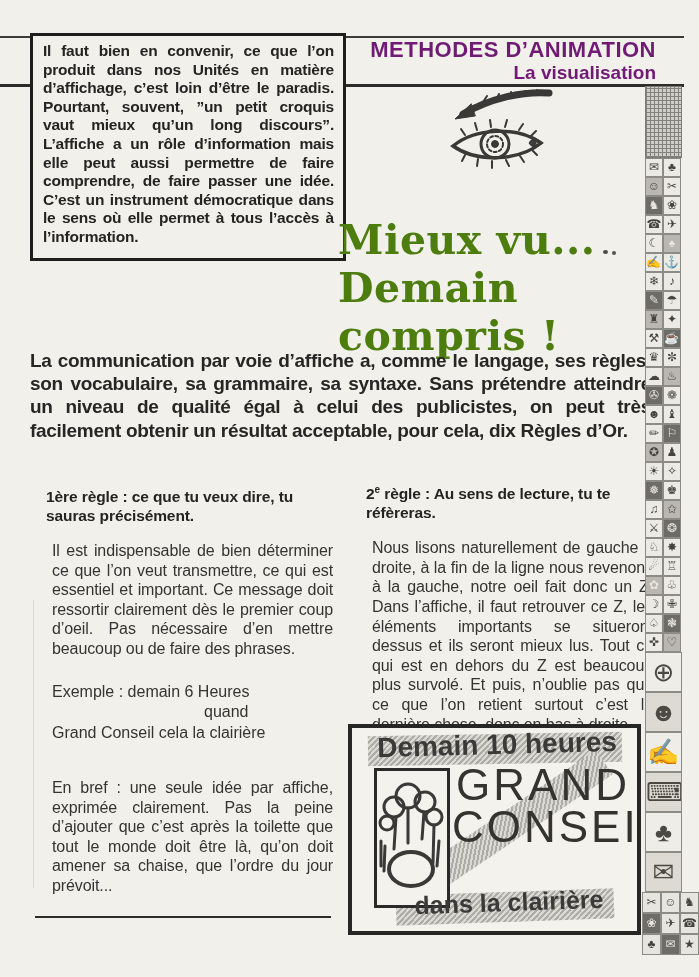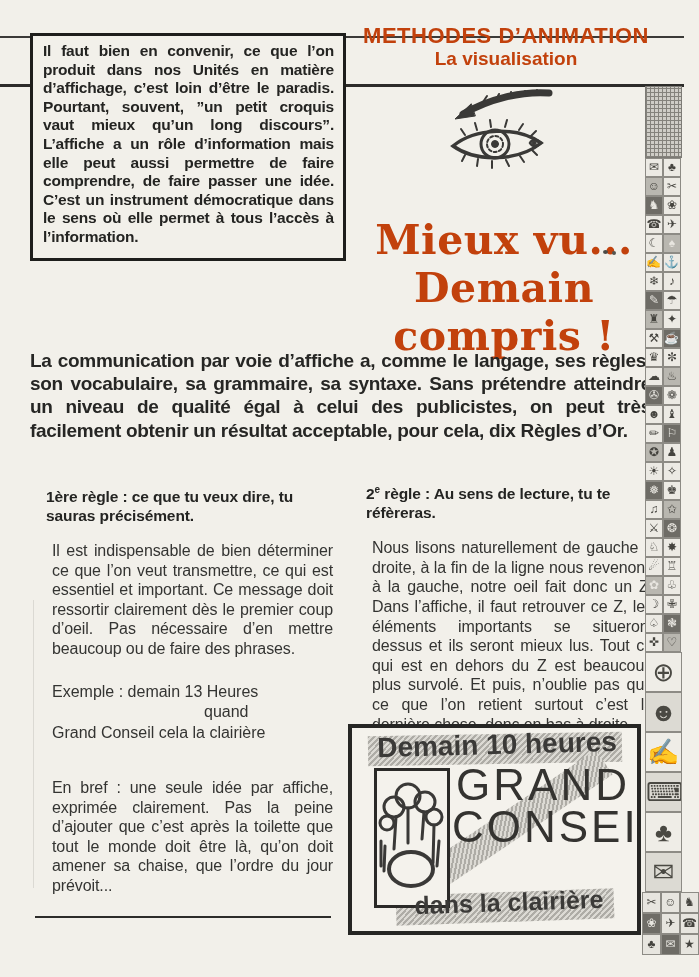--- a/index.html
+++ b/index.html
@@ -6,33 +6,33 @@
   body{background:#d8d6d0;font-family:"Liberation Sans", sans-serif;}
   .page{position:relative;width:699px;height:977px;background:#f2f0ea;overflow:hidden;
         color:#2e2e2e;}
   .abs{position:absolute;}
 
   
   .rule-top{left:0;top:36px;width:684px;height:2px;background:#3b3a38;}
   .rule-bottom{left:0;top:84px;width:684px;height:3px;background:#2d2c2a;}
 
   
-  .header{left:356px;top:24px;width:300px;text-align:center;color:#c2410c;}
+  .header{left:356px;top:38px;width:300px;text-align:right;color:#701a75;}
   .header .t1{font-size:22px;font-weight:bold;letter-spacing:.5px;line-height:24px;}
   .header .t2{font-size:19px;font-weight:bold;line-height:22px;}
 
   
   .intro-box{left:30px;top:33px;width:316px;height:228px;border:3px solid #1e1e1c;
              background:#f2f0ea;box-sizing:border-box;padding:6px 9px 4px 10px;}
   .intro-box p{margin:0;font-size:15.5px;font-weight:bold;line-height:18.6px;
                text-align:justify;letter-spacing:-0.2px;color:#242422;}
 
   
-  .main-title{left:338px;top:216px;width:332px;text-align:center;
-              font-family:"DejaVu Serif", serif;font-weight:bold;color:#c2410c;
+  .main-title{left:338px;top:216px;width:332px;
+              font-family:"DejaVu Serif", serif;font-weight:bold;color:#4d7c0f;
               font-size:41px;line-height:48px;letter-spacing:0.5px;}
 
   
   .lead{left:30px;top:349px;width:621px;}
   .lead p{margin:0;font-size:19px;font-weight:bold;line-height:23.2px;
           text-align:justify;letter-spacing:-0.3px;color:#262624;}
 
   
   .col{box-sizing:border-box;font-size:16px;}
   .col-left{left:30px;top:471px;width:303px;}
@@ -150,21 +150,21 @@
   </div>
 
   <div class="abs lead">
     <p>La communication par voie d’affiche a, comme le langage, ses règles, son vocabulaire, sa grammaire, sa syntaxe. Sans prétendre atteindre un niveau de qualité égal à celui des publicistes, on peut très facilement obtenir un résultat acceptable, pour cela, dix Règles d’Or.</p>
   </div>
 
   <div class="abs col col-left">
     <p class="rule-heading">1ère règle : ce que tu veux dire, tu sauras précisément.</p>
     <p class="col-body">Il est indispensable de bien déterminer ce que l’on veut transmettre, ce qui est essentiel et important. Ce message doit ressortir clairement dès le premier coup d’oeil. Pas nécessaire d’en mettre beaucoup ou de faire des phrases.</p>
     <div class="example">
-      <div>Exemple : demain 13 Heures</div>
+      <div>Exemple : demain 6 Heures</div>
       <div class="ex-l2">quand</div>
       <div>Grand Conseil cela la clairière</div>
     </div>
     <p class="conclusion">En bref : une seule idée par affiche, exprimée clairement. Pas la peine d’ajouter que c’est après la toilette que tout le monde doit être là, qu’on doit amener sa chaise, que l’ordre du jour prévoit...</p>
   </div>
   <div class="abs col-left-rule"></div>
 
   <div class="abs col col-right">
     <p class="rule-heading"><span>2</span><sup>e</sup><span> règle : Au sens de lecture, tu te réfèreras.</span></p>
     <p class="col-body">Nous lisons naturellement de gauche à droite, à la fin de la ligne nous revenons à la gauche, notre oeil fait donc un Z. Dans l’affiche, il faut retrouver ce Z, les éléments importants se situeront dessus et ils seront mieux lus. Tout ce qui est en dehors du Z est beaucoup plus survolé. Et puis, n’oublie pas que ce que l’on retient surtout c’est la dernière chose, donc en bas à droite</p>

